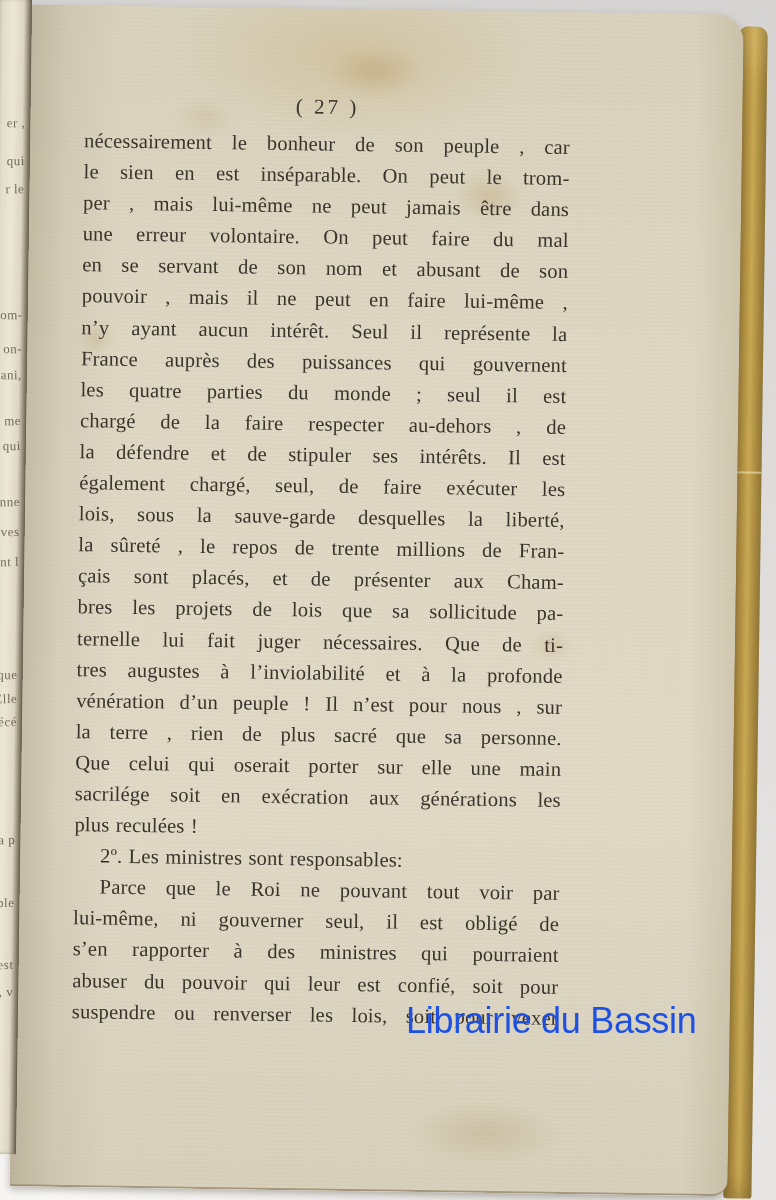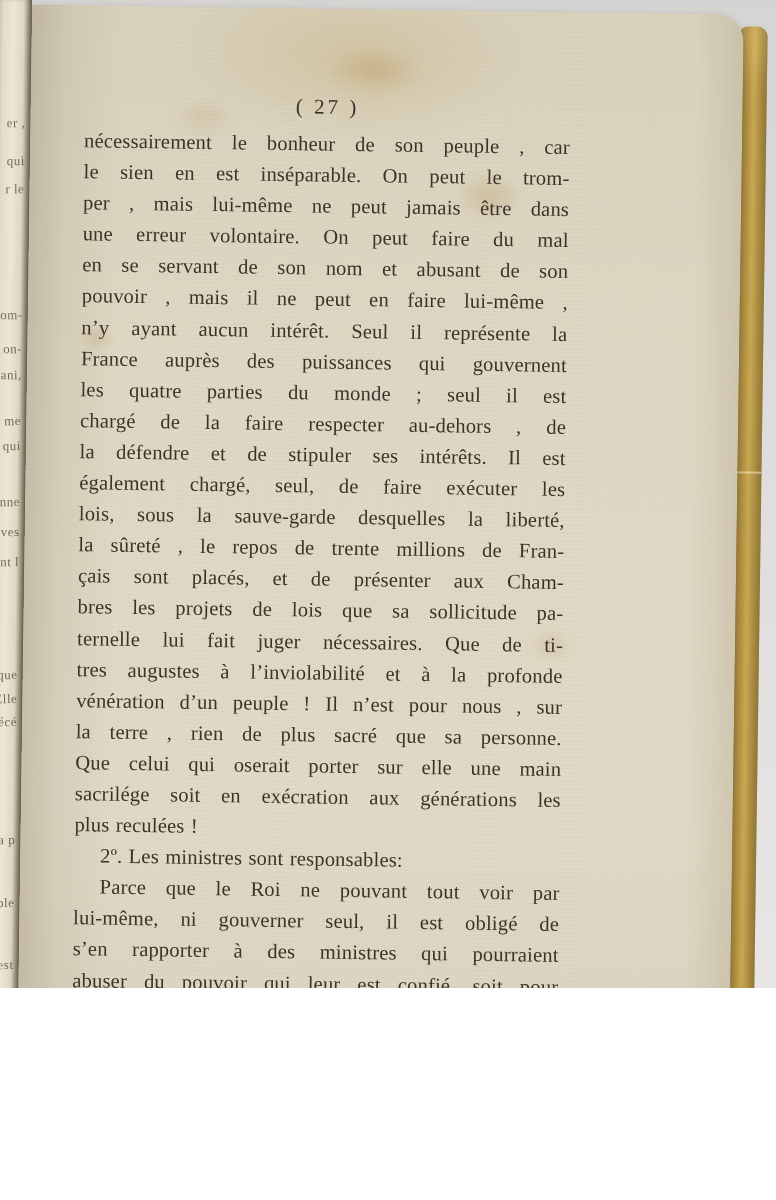--- a/index.html
+++ b/index.html
@@ -1,17 +1,17 @@
 <!DOCTYPE html>
 <html><head>
 <meta charset="utf-8">
 <style>
   html,body{margin:0;padding:0;}
   .photo{
-    position:relative; width:776px; height:988px; overflow:hidden;
+    position:relative; width:776px; height:1200px; overflow:hidden;
     background:
       radial-gradient(ellipse 700px 500px at 8% 100%, #f8f7f5 0%, rgba(248,247,245,0) 60%),
       linear-gradient(180deg,#d5d4d2 0%, #dedddb 45%, #e7e6e4 100%);
     font-family:"Liberation Serif","DejaVu Serif",serif;
   }
   
   .book{
     position:absolute; left:-4px; top:0; width:772px; height:1188px;
     transform:rotate(0.8deg); transform-origin:top left;
   }

